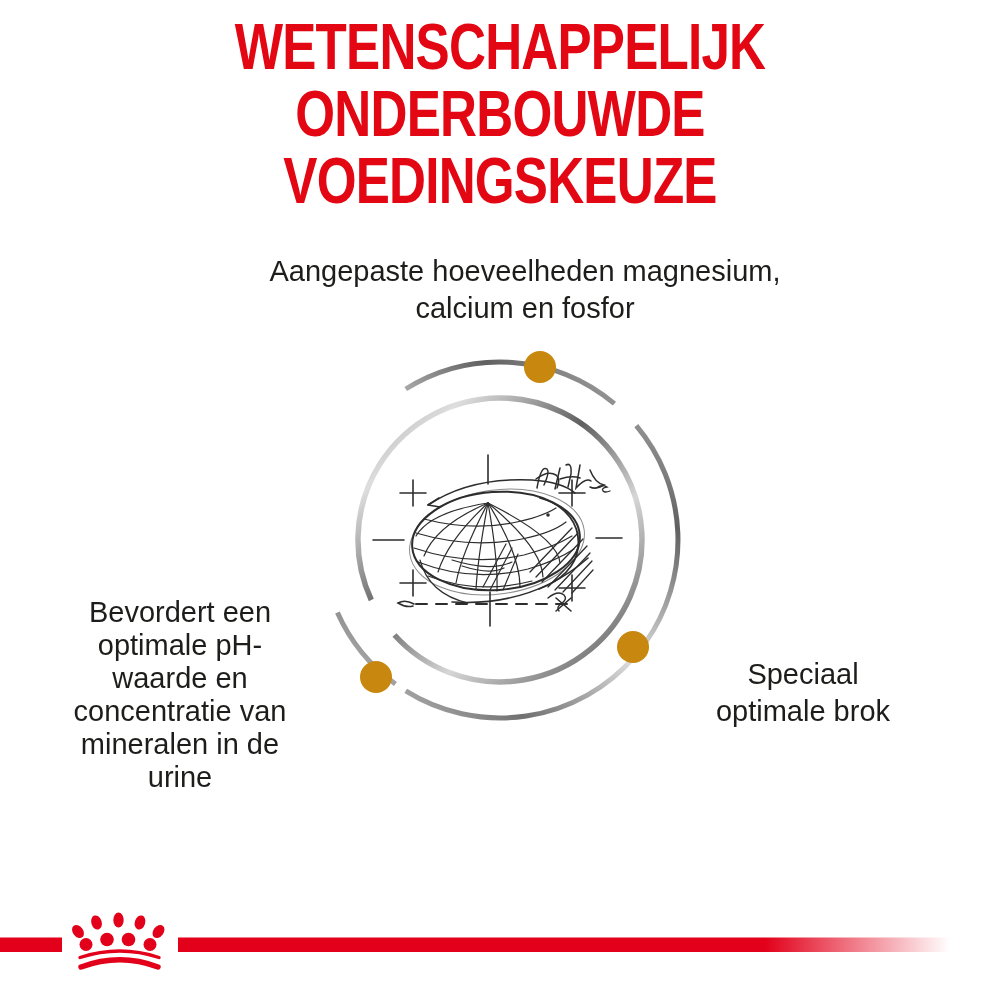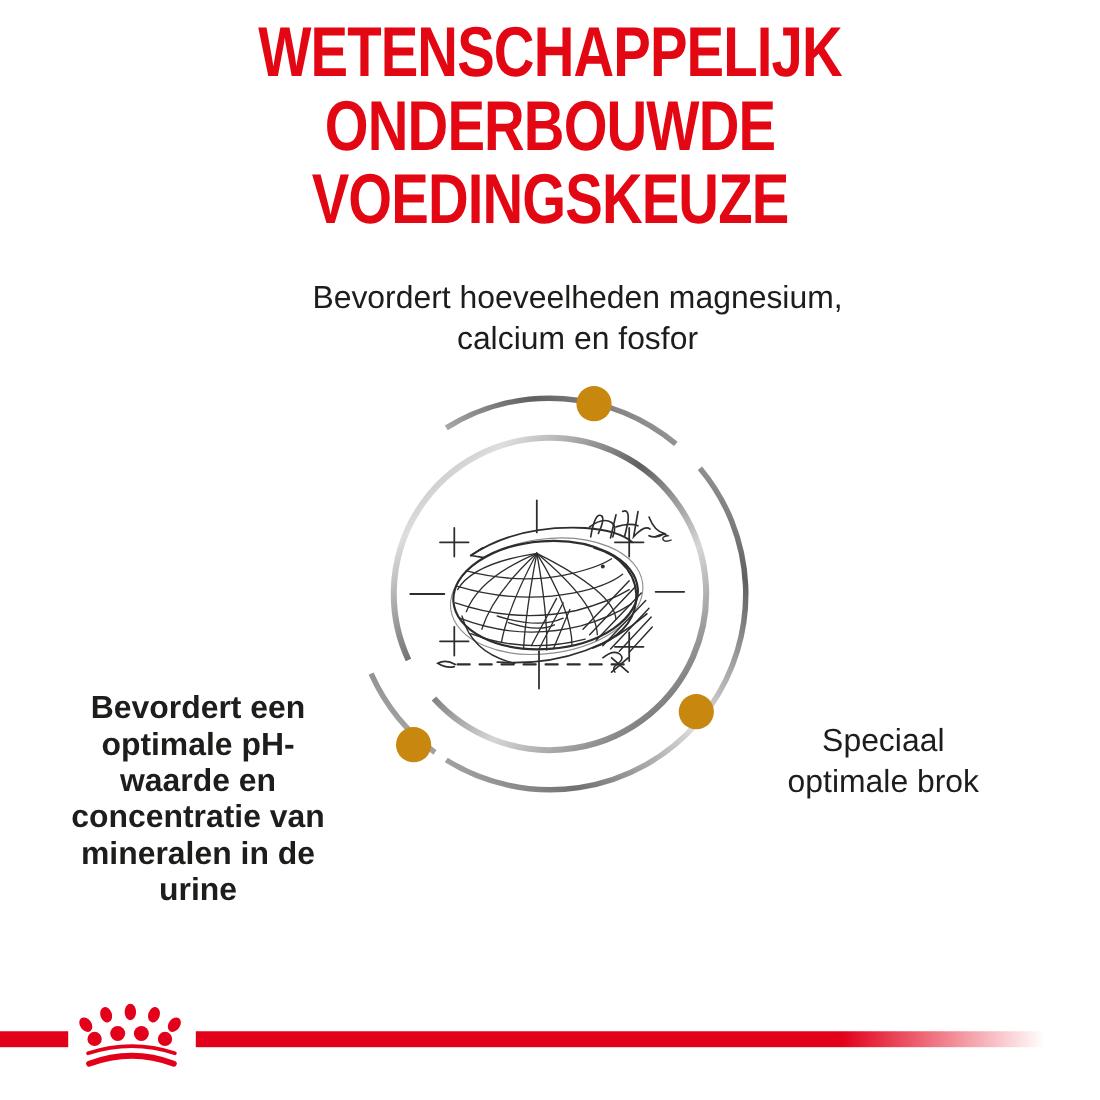--- a/index.html
+++ b/index.html
@@ -21,32 +21,32 @@
     white-space:pre-line;
     margin:0;
   }
   .body-label{
     font-size:29px;line-height:35px;
     color:#1d1d1b;
     text-align:center;
     white-space:pre-line;
   }
   .label-top{top:253px;left:225px;width:600px;line-height:37px;}
-  .label-left{top:628px;left:55px;width:250px;line-height:33px;font-weight:bold;}
+  .label-left{top:596px;left:55px;width:250px;line-height:33px;}
   .label-right{top:656px;left:678px;width:250px;line-height:37px;}
   svg{display:block;}
   .diagram-layer{top:0;left:0;}
 </style>
 </head>
 <body>
 
 <h1 class="abs page-title">WETENSCHAPPELIJK ONDERBOUWDE
 VOEDINGSKEUZE</h1>
 
-<div class="abs body-label label-top">Bevordert hoeveelheden magnesium,
+<div class="abs body-label label-top">Aangepaste hoeveelheden magnesium,
 calcium en fosfor</div>
 <div class="abs body-label label-left">Bevordert een
 optimale pH-
 waarde en
 concentratie van
 mineralen in de
 urine</div>
 <div class="abs body-label label-right">Speciaal
 optimale brok</div>
 

